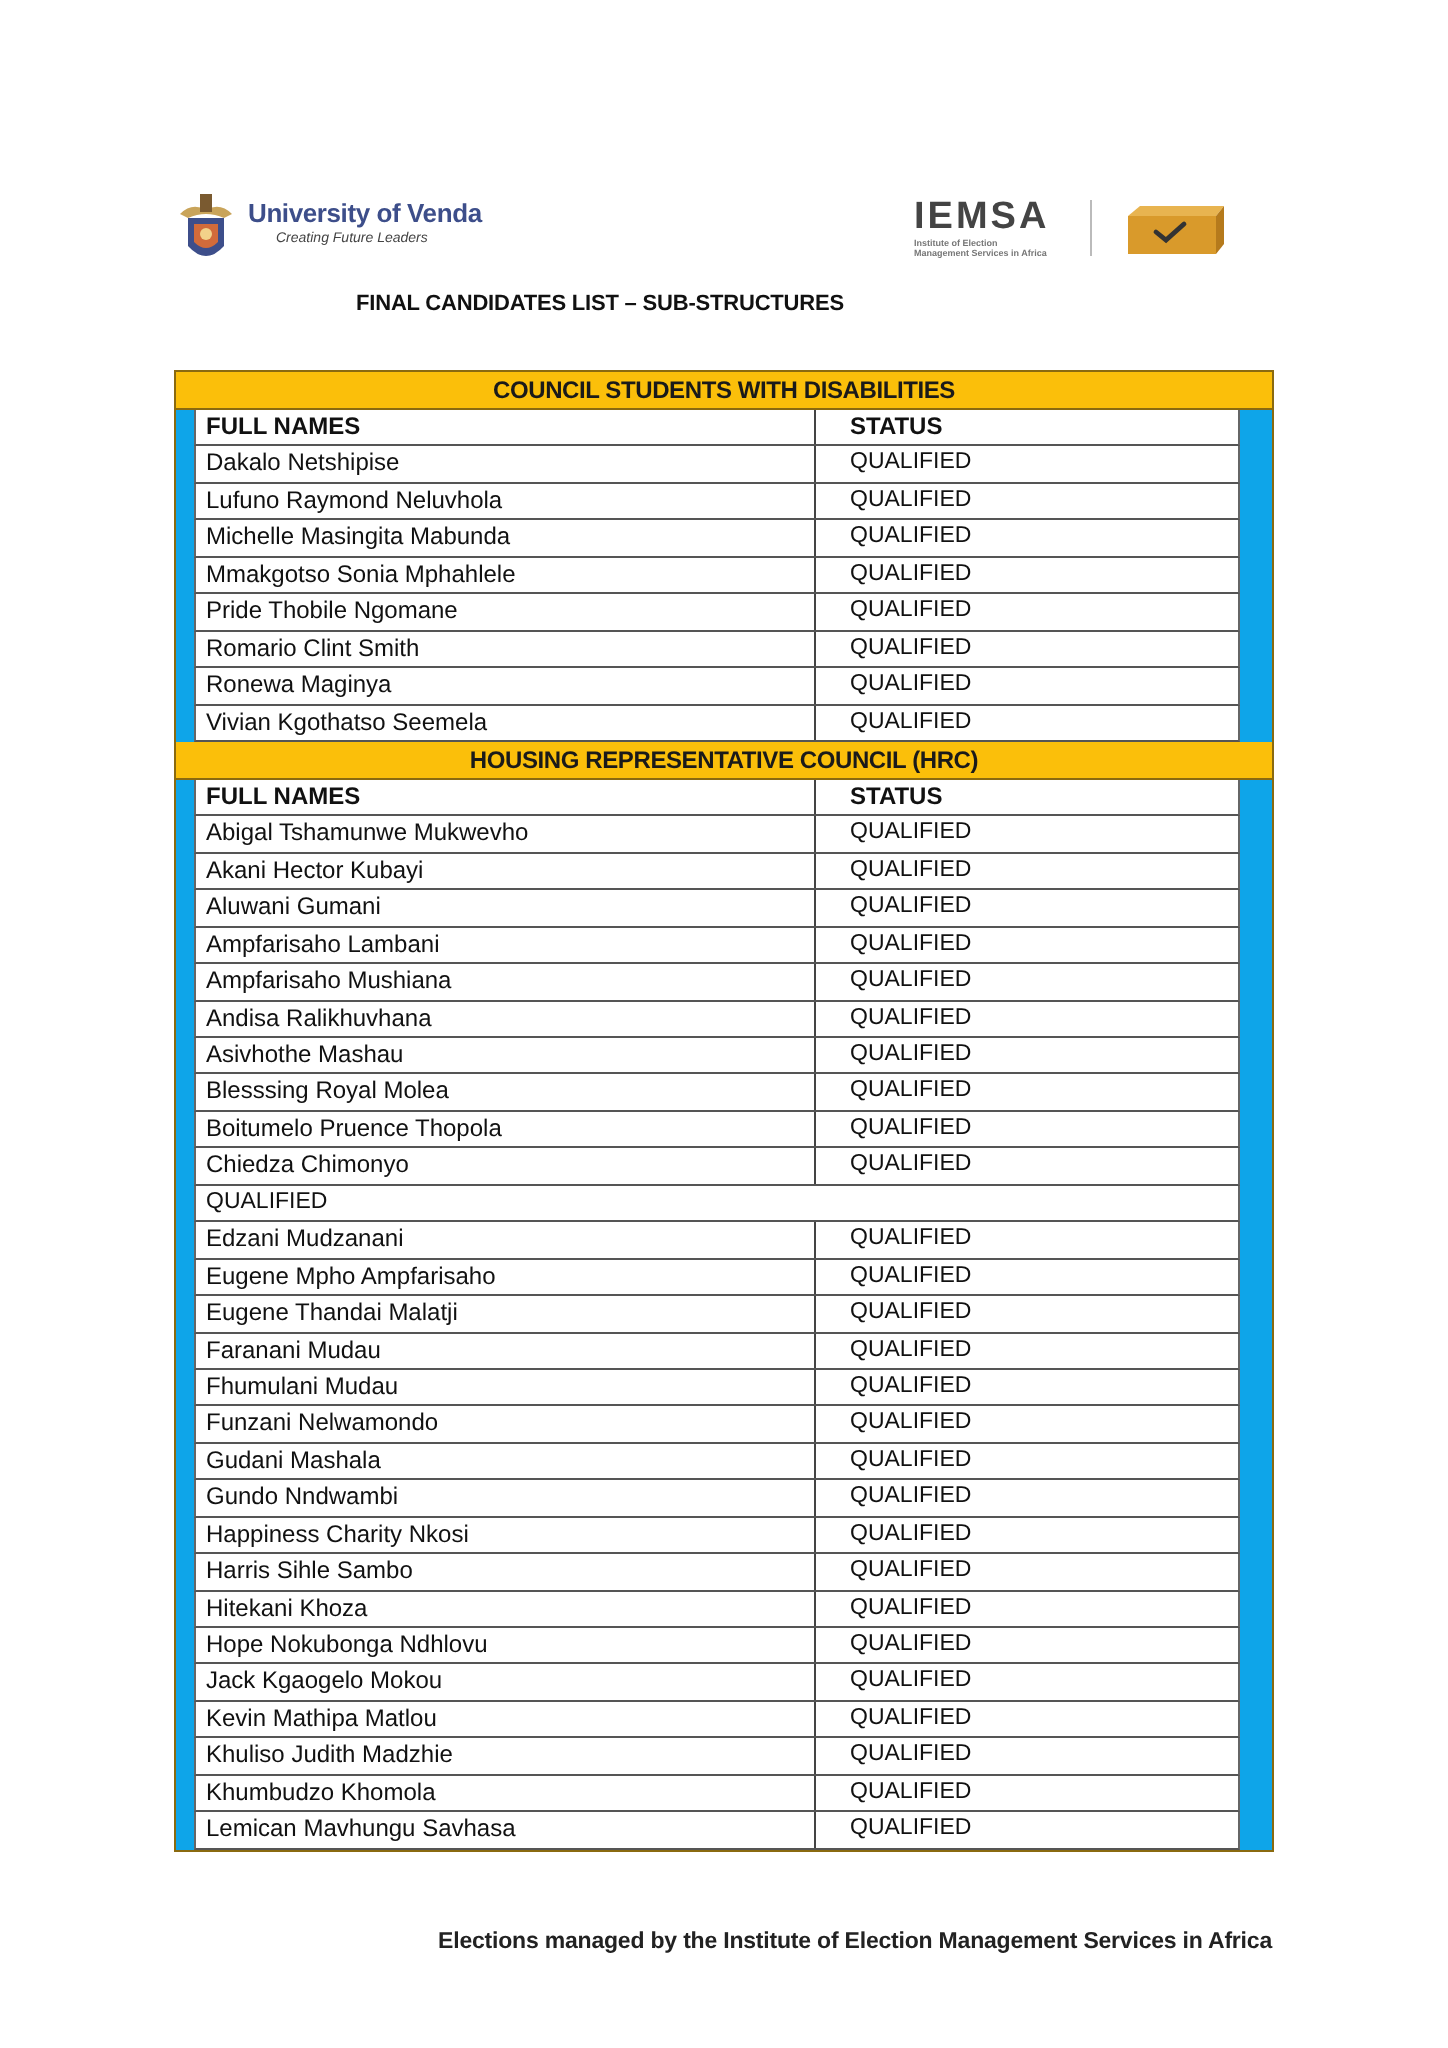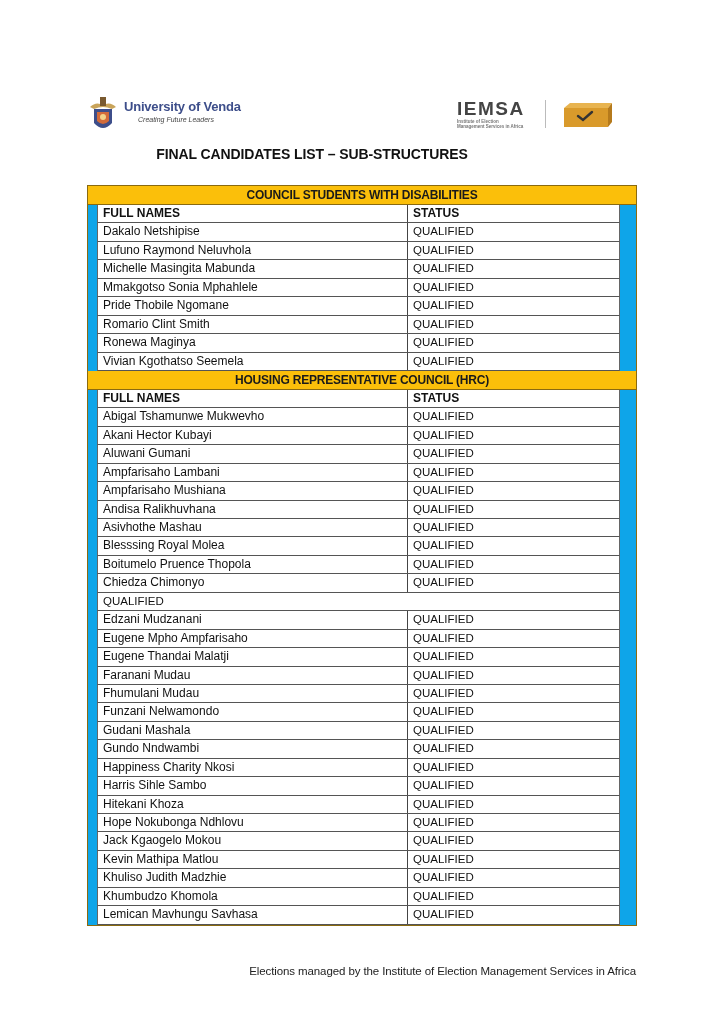--- a/index.html
+++ b/index.html
@@ -7,28 +7,28 @@
            font-family: "Liberation Sans", sans-serif; color: #111; }
     .logo-left { position: absolute; left: 88px; top: 95px; width: 150px; height: 40px; }
     .crest { position: absolute; left: 0; top: 0; width: 30px; height: 40px; }
     .uv-name { position: absolute; left: 36px; top: 4px; font-size: 13px; font-weight: bold; color: #3d4e8a; white-space: nowrap; letter-spacing: -0.2px; }
     .uv-tag { position: absolute; left: 50px; top: 21px; font-size: 7px; font-style: italic; color: #444; white-space: nowrap; }
     .logo-right { position: absolute; left: 455px; top: 98px; width: 170px; height: 40px; font-weight: bold; }
     .iemsa-name { position: absolute; left: 2px; top: 0; font-size: 19px; letter-spacing: 1.5px; color: #444; }
     .iemsa-sub { position: absolute; left: 2px; top: 21px; font-size: 4.5px; color: #777; line-height: 5px; width: 80px; }
     .iemsa-divider { position: absolute; left: 90px; top: 2px; width: 1px; height: 28px; background: #bbb; }
     .ballot-box { position: absolute; left: 107px; top: 4px; width: 52px; height: 26px; }
-    .title { position: absolute; left: 12px; width: 600px; top: 146px; text-align: center; font-size: 14px; font-weight: bold; letter-spacing: -0.1px; }
+    .title { position: absolute; left: 0; width: 600px; top: 146px; text-align: center; font-size: 11px; font-weight: bold; letter-spacing: -0.1px; }
     .table { position: absolute; left: 87px; top: 185px; width: 550px; background: #0ea5e9; border: 1px solid #8a6a10; box-sizing: border-box; }
     .section-head { height: 18px; line-height: 18px; text-align: center; font-size: 12px; font-weight: bold; color: #1a1a1a; border-bottom: 1px solid #8a6a10; background: #fbbf0a; letter-spacing: -0.2px; }
-    .row { display: flex; margin-left: 9px; width: 523px; height: 18.45px; box-sizing: border-box; background: #fff; border-bottom: 1px solid #555; border-left: 1px solid #666; border-right: 1px solid #666; }
+    .row { display: flex; margin-left: 9px; width: 523px; height: 18.45px; box-sizing: border-box; background: #fff; border-bottom: 1px solid #555; border-left: 1px solid #666; border-right: 1px solid #666; gap: 12px; }
     .row .c1 { width: 310px; box-sizing: border-box; padding-left: 5px; border-right: 1px solid #444; font-size: 12px; line-height: 17.5px; white-space: nowrap; overflow: hidden; }
     .row .c2 { flex: 1; padding-left: 5px; font-size: 11.5px; line-height: 17.5px; white-space: nowrap; }
     .row.colhead .c1, .row.colhead .c2 { font-weight: bold; font-size: 12px; }
-    .footer { position: absolute; left: 0; width: 636px; text-align: right; top: 965px; font-size: 11.5px; color: #222; letter-spacing: -0.1px; }
+    .footer { position: absolute; left: 0; width: 636px; text-align: right; top: 965px; font-size: 11.5px; color: #222; letter-spacing: -0.1px; font-weight: bold; }
   </style>
 </head>
 <body>
 
 <div class="logo-left">
   <svg class="crest" viewBox="0 0 30 40">
     <path d="M2 12 Q8 6 15 10 Q22 6 28 12 L24 14 Q15 10 6 14 Z" fill="#c9a45a"></path>
     <rect x="12" y="2" width="6" height="9" fill="#7a5a30"></rect>
     <path d="M6 14 L24 14 L24 28 Q15 38 6 28 Z" fill="#3d4e8a"></path>
     <path d="M9 17 L21 17 L21 26 Q15 32 9 26 Z" fill="#d26b3a"></path>

